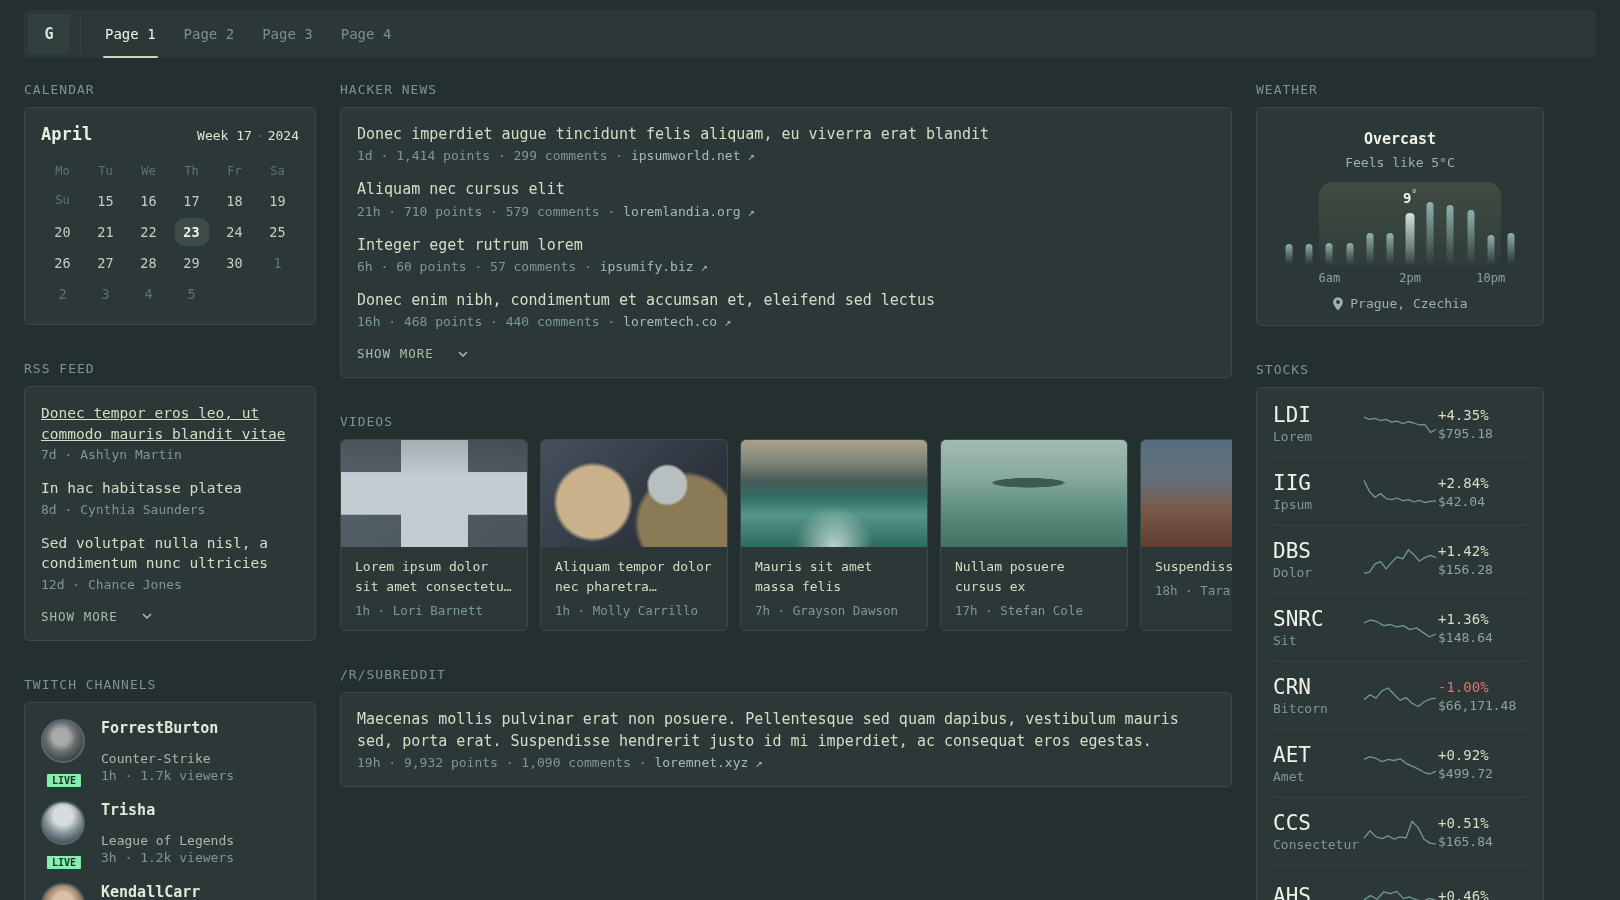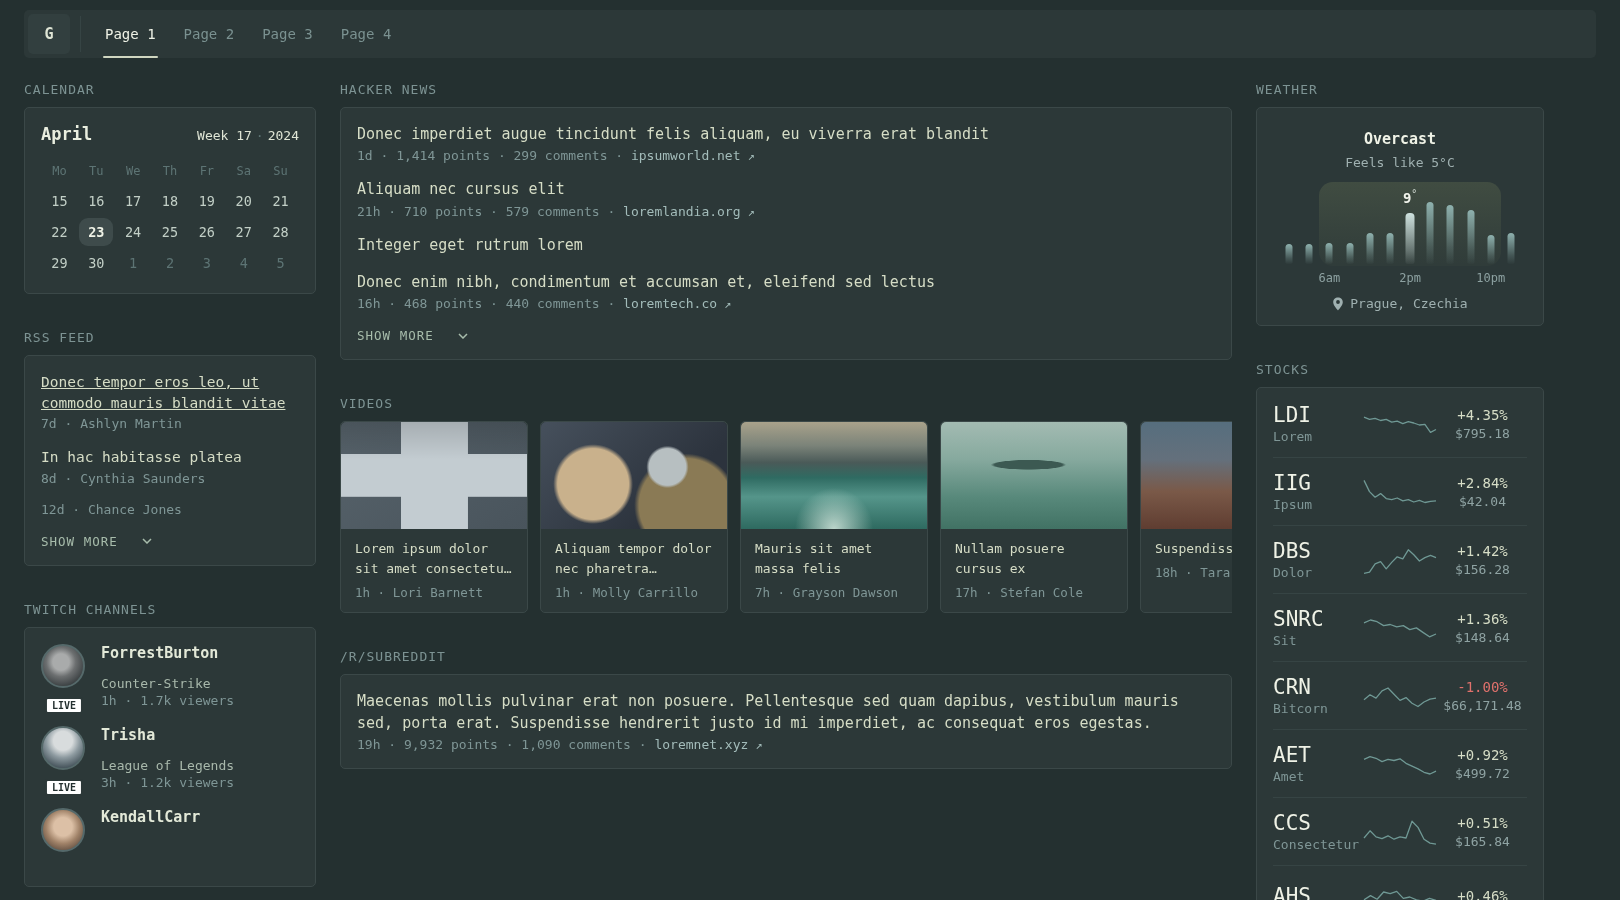--- a/index.html
+++ b/index.html
@@ -59,21 +59,21 @@
   .card{
     background:var(--surface);border:1px solid var(--border);border-radius:5px;
   }
 
   
   .cal{padding:16px;}
   .cal-head{display:flex;align-items:baseline;margin-bottom:14px;}
   .cal-month{font-size:17px;font-weight:600;color:#e9eedf;flex:1;}
   .cal-week{font-size:13px;color:#dfe5d5;}
   .cal-week .sep{color:var(--dim);padding:0 4px;}
-  .cal-grid{display:grid;grid-template-columns:repeat(7,1fr);row-gap:3px;}
+  .cal-grid{display:grid;grid-template-columns:repeat(6,1fr);row-gap:3px;}
   .cal-dow{
     text-align:center;color:var(--dim);font-size:12px;height:26px;
     display:flex;align-items:center;justify-content:center;
   }
   .cal-day{
     text-align:center;font-size:13.5px;color:#c2cfc6;height:28px;width:34px;
     margin:0 auto;display:flex;align-items:center;justify-content:center;
     border-radius:6px;cursor:pointer;
   }
   .cal-day.muted{color:var(--dim);}
@@ -101,21 +101,21 @@
   .tw-row{display:flex;gap:14px;margin-bottom:18px;}
   .tw-avatar-wrap{position:relative;width:46px;flex:none;}
   .tw-avatar{
     width:44px;height:44px;border-radius:50%;border:2px solid #55696a;
   }
   .avatar-forrest{background:radial-gradient(circle at 45% 40%,#a9abab 0 25%,#6c6f70 45%,#343a3c 80%);}
   .avatar-trisha{background:radial-gradient(circle at 50% 32%,#d8dcdd 0 28%,#8d9aa0 50%,#3c4a52 85%);}
   .avatar-kendall{background:radial-gradient(circle at 50% 42%,#dcc0a6 0 30%,#a08268 55%,#5c4a3e 85%);}
   .live-badge{
     position:absolute;left:50%;bottom:-6px;transform:translateX(-50%);
-    background:#ffffff;color:#243030;font-size:10px;font-weight:700;
+    background:#86efac;color:#243030;font-size:10px;font-weight:700;
     padding:1px 5px;border-radius:3px;border:2px solid var(--surface);
   }
   .tw-name{font-size:15px;font-weight:600;color:#e3e9d8;cursor:pointer;}
   .tw-game{font-size:13px;color:#a8b8ab;margin-top:14px;}
   .tw-meta{font-size:13px;color:var(--muted);margin-top:2px;}
 
   
   .video-row{display:flex;gap:12px;overflow:hidden;}
   .video-card{flex:0 0 188px;background:var(--surface);border:1px solid var(--border);border-radius:5px;cursor:pointer;}
   .thumb{height:107px;border-radius:5px 5px 0 0;}
@@ -178,21 +178,21 @@
   .wx-loc svg{fill:#9fb0b0;}
 
   
   .stocks{padding:2px 16px;}
   .srow{display:flex;align-items:center;padding:13px 0;cursor:pointer;}
   .srow + .srow{border-top:1px solid var(--sep);}
   .s-left{flex:1;min-width:0;}
   .s-sym{font-size:21px;font-weight:400;color:var(--bright);}
   .s-name{font-size:13px;color:var(--muted);margin-top:2px;}
   .s-spark{flex:none;width:76px;display:flex;align-items:center;}
-  .s-right{flex:1;text-align:center;}
+  .s-right{flex:1;text-align:left;}
   .s-change{font-size:14px;color:var(--title);}
   .s-change.neg{color:var(--negative);}
   .s-price{font-size:13px;color:#8fa3a3;margin-top:3px;}
 </style>
 </head>
 <body>
 
 <div class="page">
 
   <div class="header">
@@ -254,20 +254,21 @@
 
       <div class="widget rss">
         <div class="w-title">RSS FEED</div>
         <div class="card feed" id="rss-list"><div class="feed-item">
               <div class="feed-title" style="font-size: 14.5px; text-decoration: underline;">Donec tempor eros leo, ut commodo mauris blandit vitae</div>
               <div class="feed-meta"><span>7d · Ashlyn Martin</span></div>
             </div><div class="feed-item">
               <div class="feed-title" style="font-size: 14.5px;">In hac habitasse platea</div>
               <div class="feed-meta"><span>8d · Cynthia Saunders</span></div>
             </div><div class="feed-item">
+              <div class="feed-title" style="font-size: 14.5px;">Sed volutpat nulla nisl, a condimentum nunc ultricies</div>
               <div class="feed-meta"><span>12d · Chance Jones</span></div>
             </div><div class="show-more">
               <span>SHOW MORE</span>
               <svg width="10" height="6">
                 <path d="M1 1 L5 5 L9 1" fill="none" stroke-width="1.5" stroke="currentColor"></path>
               </svg>
             </div></div>
       </div>
 
       <div class="widget">
@@ -313,20 +314,21 @@
       <div class="widget">
         <div class="w-title">HACKER NEWS</div>
         <div class="card feed" id="hn-list"><div class="feed-item">
               <div class="feed-title">Donec imperdiet augue tincidunt felis aliquam, eu viverra erat blandit</div>
               <div class="feed-meta"><span>1d · 1,414 points · 299 comments · </span><span class="domain">ipsumworld.net</span><span class="ext-arrow"> ↗</span></div>
             </div><div class="feed-item">
               <div class="feed-title">Aliquam nec cursus elit</div>
               <div class="feed-meta"><span>21h · 710 points · 579 comments · </span><span class="domain">loremlandia.org</span><span class="ext-arrow"> ↗</span></div>
             </div><div class="feed-item">
               <div class="feed-title">Integer eget rutrum lorem</div>
+              <div class="feed-meta"><span>6h · 60 points · 57 comments · </span><span class="domain">ipsumify.biz</span><span class="ext-arrow"> ↗</span></div>
             </div><div class="feed-item">
               <div class="feed-title">Donec enim nibh, condimentum et accumsan et, eleifend sed lectus</div>
               <div class="feed-meta"><span>16h · 468 points · 440 comments · </span><span class="domain">loremtech.co</span><span class="ext-arrow"> ↗</span></div>
             </div><div class="show-more">
               <span>SHOW MORE</span>
               <svg width="10" height="6">
                 <path d="M1 1 L5 5 L9 1" fill="none" stroke-width="1.5" stroke="currentColor"></path>
               </svg>
             </div></div>
       </div>

